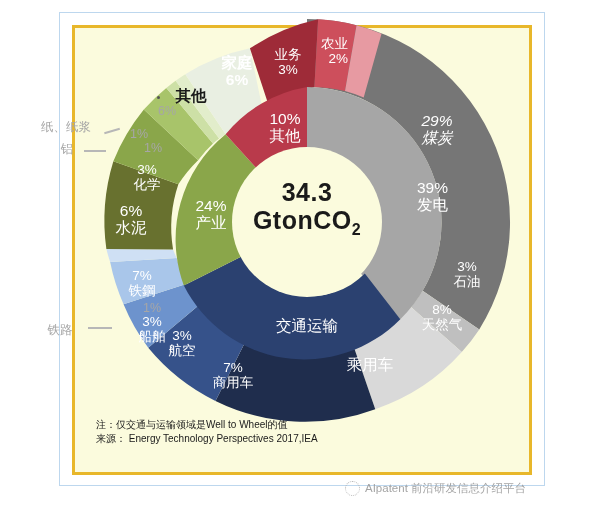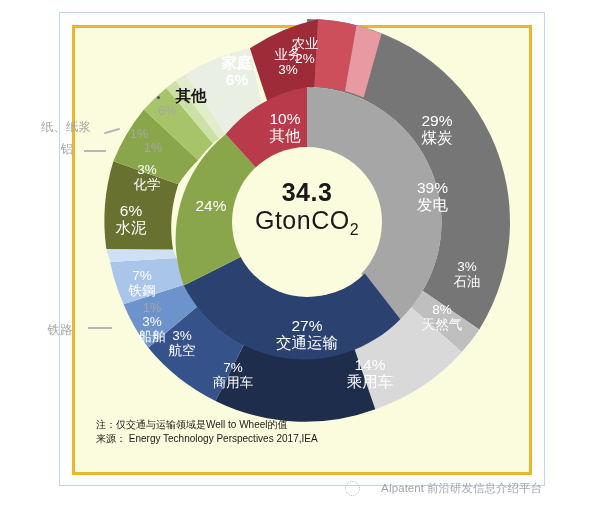--- a/index.html
+++ b/index.html
@@ -25,33 +25,33 @@
   .blk{color:#1a1a1a;}
   .f16{font-size:15.5px;}
   .f14{font-size:13.5px;}
   .f13{font-size:12.5px;}
 
   .bold{font-weight:bold;}
 
   #center-label{position:absolute;left:207px;top:178px;width:200px;
                 text-align:center;color:#1a1a1a;line-height:1.12;}
   #center-label .c1{font-size:25px;letter-spacing:.5px;font-weight:bold;}
-  #center-label .c2{font-size:25px;letter-spacing:.5px;}
+  #center-label .c2{font-size:25px;letter-spacing:.5px;font-weight:bold;}
   #center-label .c2 sub{font-size:16px;}
 
   .leader{position:absolute;background:#b7b7b7;height:1.5px;}
   .dot{position:absolute;width:3px;height:3px;border-radius:50%;background:#555;}
 
   #footnote{position:absolute;left:96px;top:418px;width:420px;color:#1a1a1a;
             font-size:10px;line-height:1.35;}
   #footnote div{white-space:nowrap;}
   #footnote .indent{padding-left:44px;}
 
   #watermark{position:absolute;left:345px;top:481px;display:flex;align-items:center;
-             gap:21px;color:#9a9a9a;font-size:11.5px;white-space:nowrap;opacity:.9;}
+             gap:5px;color:#9a9a9a;font-size:11.5px;white-space:nowrap;opacity:.9;}
   #watermark .wicon{width:13px;height:13px;border:1.2px dotted #b0b0b0;border-radius:50%;
                     display:inline-block;}
 </style>
 </head>
 <body>
 
 <div id="outer-frame"></div>
 <div id="chart-card"></div>
 
 <div id="donut-wrap">
@@ -85,37 +85,36 @@
     </g>
     <circle cx="307" cy="222" r="75" fill="#fbfbdd"></circle>
   </svg>
 </div>
 
 <div id="center-label">
   <div class="c1">34.3</div>
   <div class="c2"><span>GtonCO</span><sub>2</sub></div>
 </div>
 
-<div class="lbl w f16" style="left:392px;top:113px;width:90px;">
+<div class="lbl w f16" style="left:392px;top:113px;width:90px;font-style:italic;">
   <span class="pct">29%</span>
   <span class="nm">煤炭</span>
 </div>
 
 <div class="lbl w f14" style="left:432px;top:260px;width:70px;">
   <span class="pct">3%</span>
   <span class="nm">石油</span>
 </div>
 
 <div class="lbl w f14" style="left:404px;top:303px;width:76px;">
   <span class="pct">8%</span>
   <span class="nm">天然气</span>
 </div>
 
 <div class="lbl w f16" style="left:330px;top:357px;width:80px;">
-  <span class="pct">14%</span>
   <span class="nm">乘用车</span>
 </div>
 
 <div class="lbl w f14" style="left:196px;top:361px;width:74px;">
   <span class="pct">7%</span>
   <span class="nm">商用车</span>
 </div>
 
 <div class="lbl w f14" style="left:150px;top:329px;width:64px;">
   <span class="pct">3%</span>
@@ -177,37 +176,37 @@
 <div class="lbl w f16 bold" style="left:206px;top:55px;width:62px;">
   <span class="nm">家庭</span>
   <span class="pct">6%</span>
 </div>
 
 <div class="lbl w f14" style="left:262px;top:48px;width:52px;">
   <span class="nm">业务</span>
   <span class="pct">3%</span>
 </div>
 
-<div class="lbl w f14" style="left:276px;top:37px;width:58px;">
+<div class="lbl w f14" style="left:290px;top:37px;width:58px;text-align:right;">
   <span class="nm">农业</span>
   <span class="pct">2%</span>
 </div>
 
 <div class="lbl w f16" style="left:370px;top:180px;width:78px;text-align:right;">
   <span class="pct">39%</span>
   <span class="nm">发电</span>
 </div>
 
 <div class="lbl w f16" style="left:248px;top:318px;width:118px;">
-  <span class="pct">27%</span>
   <span class="nm">交通运输</span>
 </div>
 
 <div class="lbl w f16" style="left:172px;top:198px;width:78px;">
   <span class="pct">24%</span>
+  <span class="nm">产业</span>
 </div>
 
 <div class="lbl w f16" style="left:252px;top:111px;width:66px;">
   <span class="pct">10%</span>
   <span class="nm">其他</span>
 </div>
 
 <div id="footnote">
   <div>注：仅交通与运输领域是Well to Wheel的值</div>
   <div>来源： Energy Technology Perspectives 2017,IEA</div>

